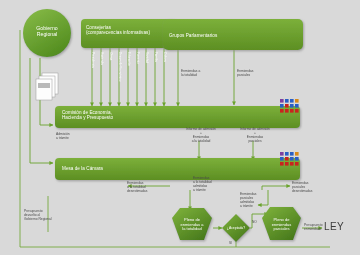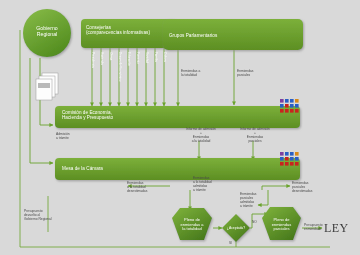--- a/index.html
+++ b/index.html
@@ -67,23 +67,23 @@
   }
   .branch-label{
     position:absolute;
     color:#4a4a4a;
     font-size:3.2px;
     pointer-events:none;
   }
   .ley-label{
     position:absolute;
     color:#3c3c3c;
-    font-size:12px;
+    font-size:10px;
     letter-spacing:.4px;
-    font-family:Liberation Serif, serif;
+    font-family:Liberation Sans, sans-serif;
     pointer-events:none;
   }
 </style>
 </head>
 <body>
 
 <svg id="diagram" viewBox="0 0 360 255">
   <defs>
     <linearGradient id="grnBox" x1="0" y1="0" x2="0" y2="1">
       <stop offset="0" stop-color="#7cb03a"></stop>

